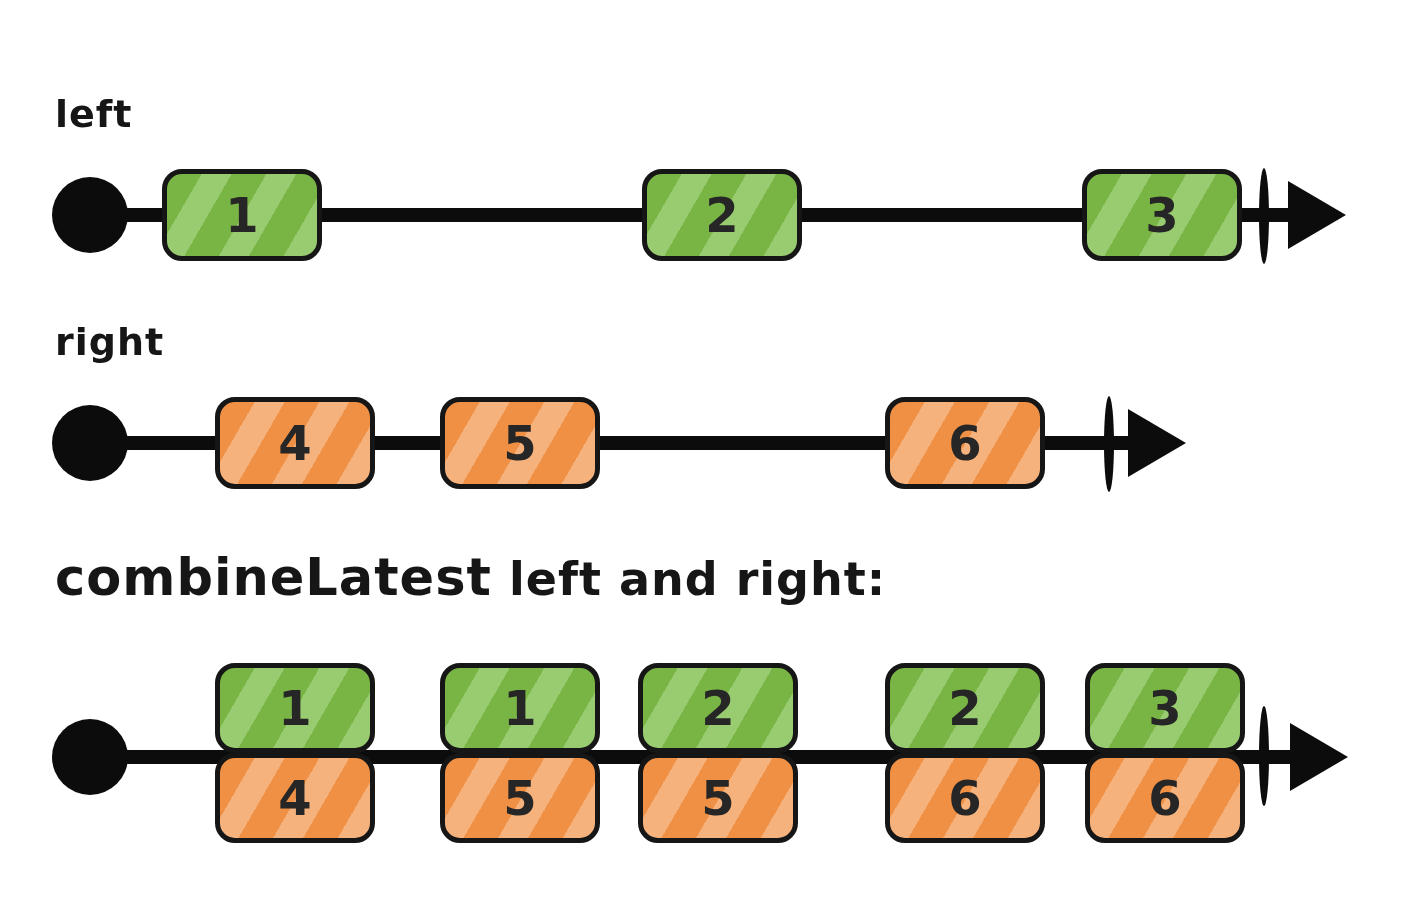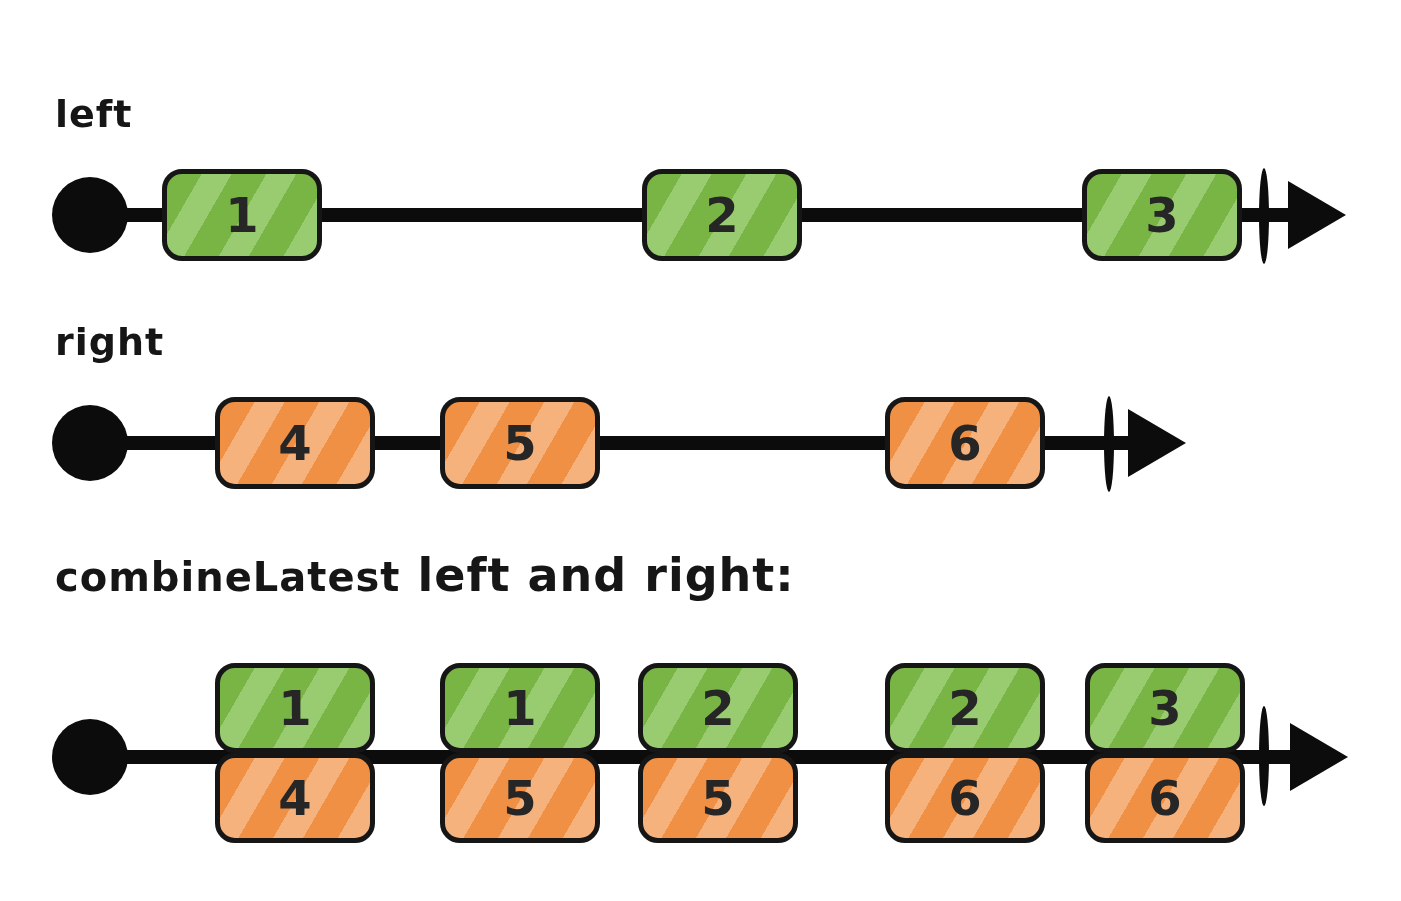--- a/index.html
+++ b/index.html
@@ -69,21 +69,21 @@
       var(--orange-base,#ef9044) 0 30px,
       var(--orange-light,#f6b27c) 30px 56px);
   }
   .operator-line {
     position:absolute;
     left:55px; top:548px;
     color:#161616;
     white-space:nowrap;
   }
   .operator-name {
-    font-size:40px;
+    font-size:51px;
     font-weight:700;
     letter-spacing:1px;
   }
   .operator-suffix {
     font-size:46px;
     font-weight:600;
     letter-spacing:1px;
   }
 </style>
 </head>

